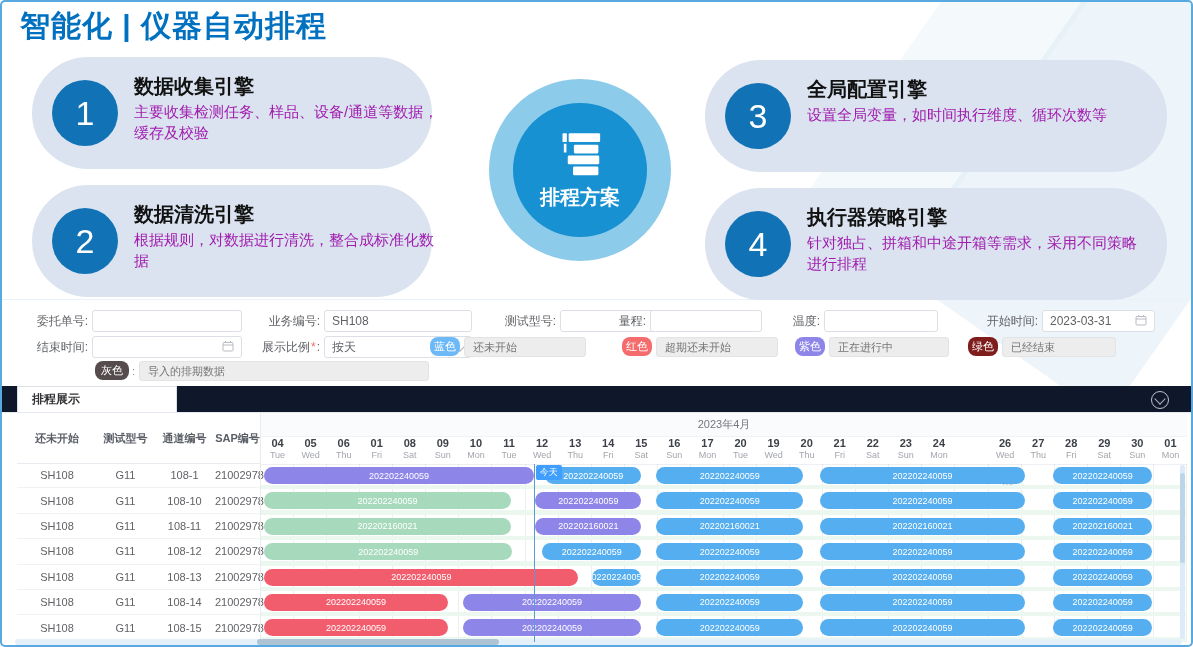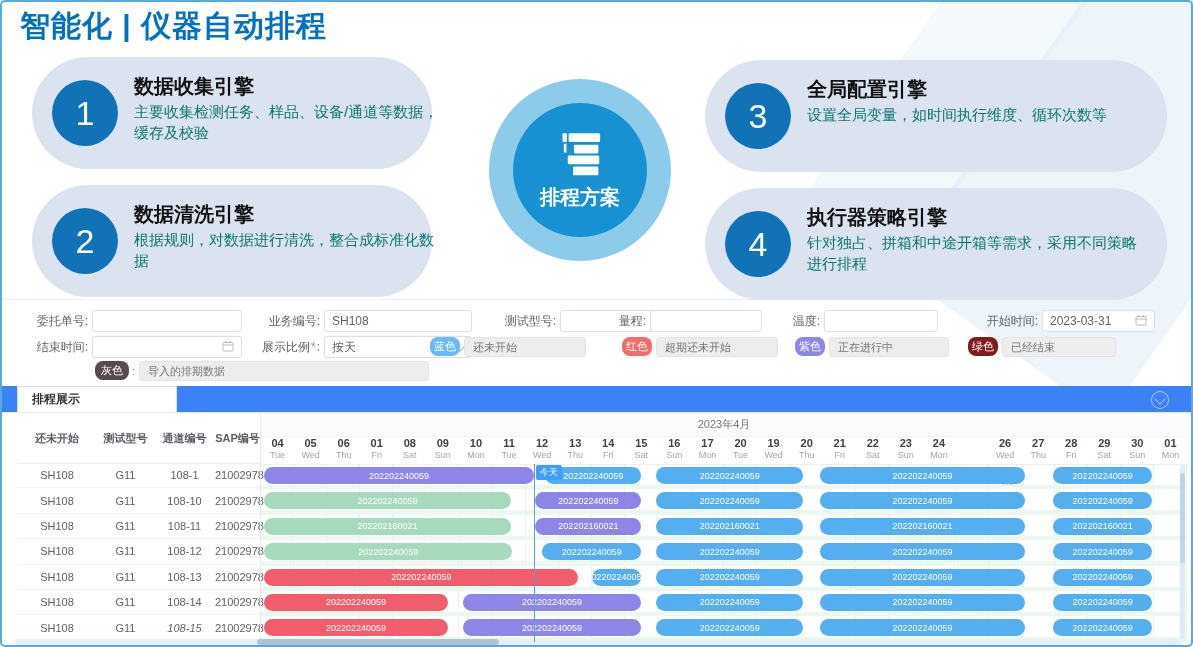--- a/index.html
+++ b/index.html
@@ -6,37 +6,37 @@
   body{width:1193px;height:647px;overflow:hidden;font-family:"Liberation Sans","DejaVu Sans",sans-serif;}
   .abs{position:absolute;}
   #frame{position:relative;width:1193px;height:647px;box-sizing:border-box;border:2px solid #57a9e0;border-radius:5px;background:#fff;overflow:hidden;}
 
   
   .decor{position:absolute;background:rgba(214,231,245,.45);z-index:0;}
   #slide-title{left:18px;top:4px;font-size:30px;font-weight:bold;color:#0070c0;letter-spacing:1px;z-index:2;}
   .bubble{border-radius:60px;background:#dae3ef;z-index:1;}
   .bubble .num-circle{position:absolute;left:20px;top:23px;width:66px;height:66px;border-radius:50%;background:#1173b5;color:#fff;font-size:34px;display:flex;align-items:center;justify-content:center;}
   .bubble .btitle{position:absolute;left:102px;top:16px;font-size:20px;font-weight:bold;color:#111;}
-  .bubble .bdesc{position:absolute;left:102px;top:44px;width:305px;font-size:15px;line-height:1.4;color:#0f766e;}
+  .bubble .bdesc{position:absolute;left:102px;top:44px;width:305px;font-size:15px;line-height:1.4;color:#a21caf;}
   #center-outer{left:487px;top:77px;width:182px;height:182px;border-radius:50%;background:#8ccbea;z-index:1;}
   #center-inner{left:511px;top:101px;width:134px;height:134px;border-radius:50%;background:#1791d1;display:flex;flex-direction:column;align-items:center;justify-content:center;z-index:2;}
   #center-label{color:#fff;font-size:20px;font-weight:bold;margin-top:2px;}
 
   
   .field-label{font-size:12px;color:#606266;text-align:right;line-height:22px;white-space:nowrap;}
   .star{color:#f56c6c;margin:0 1px;}
   .inputbox{box-sizing:border-box;height:22px;border:1px solid #dcdfe6;border-radius:3px;background:#fff;display:flex;align-items:center;padding:0 7px;font-size:12px;color:#606266;}
   .inputbox .val{flex:1;white-space:nowrap;overflow:hidden;}
   .greybox{box-sizing:border-box;height:20px;border:1px solid #e3e3e3;border-radius:3px;background:#ededed;display:flex;align-items:center;padding:0 8px;font-size:11px;color:#757575;white-space:nowrap;overflow:hidden;}
   .badge{height:19px;border-radius:8px;color:#fff;font-size:11px;display:flex;align-items:center;justify-content:center;}
   .colon{font-size:11px;color:#909399;line-height:20px;}
   .chev{width:7px;height:7px;border-right:1px solid #b0b3b8;border-bottom:1px solid #b0b3b8;transform:rotate(45deg);margin-top:-3px;}
 
   
-  #tabbar{left:0px;top:384px;width:1189px;height:26px;background:#3b82f6;border-bottom:1px solid #e6eaf0;z-index:1;}
+  #tabbar{left:0px;top:384px;width:1189px;height:26px;background:#0f172a;border-bottom:1px solid #e6eaf0;z-index:1;}
   #tab-active{position:absolute;left:15px;top:0;width:160px;height:26px;background:#fff;border:1px solid #dcdfe6;border-bottom:none;box-sizing:border-box;font-size:12px;color:#303133;font-weight:bold;display:flex;align-items:center;padding-left:14px;}
   #collapse-btn{position:absolute;right:22px;top:5px;width:16px;height:16px;border:1px solid #c0c4cc;border-radius:50%;display:flex;align-items:center;justify-content:center;}
   #collapse-btn .chev{margin-top:-2px;}
 
   
   #grid{left:15px;top:411px;width:1170px;height:229px;}
   #thead{position:absolute;left:0;top:0;width:243px;height:50px;border-bottom:1px solid #e8ebf0;display:flex;align-items:center;background:#fff;}
   .thcell{font-size:11px;font-weight:bold;color:#5a5e66;text-align:center;}
   #tbody{position:absolute;left:0;top:50px;width:243px;}
   .trow{display:flex;align-items:center;height:25.4px;border-bottom:1px solid #f0f2f5;box-sizing:border-box;}
@@ -221,21 +221,21 @@
         </div>
         <div class="trow">
           <div class="tdcell" style="width: 80px;">SH108</div>
           <div class="tdcell" style="width: 57px;">G11</div>
           <div class="tdcell" style="width: 61px;">108-14</div>
           <div class="tdcell" style="width: 45px;">21002978</div>
         </div>
         <div class="trow">
           <div class="tdcell" style="width: 80px;">SH108</div>
           <div class="tdcell" style="width: 57px;">G11</div>
-          <div class="tdcell" style="width: 61px; font-style: italic;">108-15</div>
+          <div class="tdcell" style="width: 61px;">108-15</div>
           <div class="tdcell" style="width: 45px;">21002978</div>
         </div>
       </div>
     <div id="vdivider"></div>
     <div id="gantt">
       <div id="gmonth">2023年4月</div>
       <div id="gdays">
           <div class="gday" style="left: 0px; width: 33.0714px;">
             <div class="dnum">04</div>
             <div class="dweek">Tue</div>

